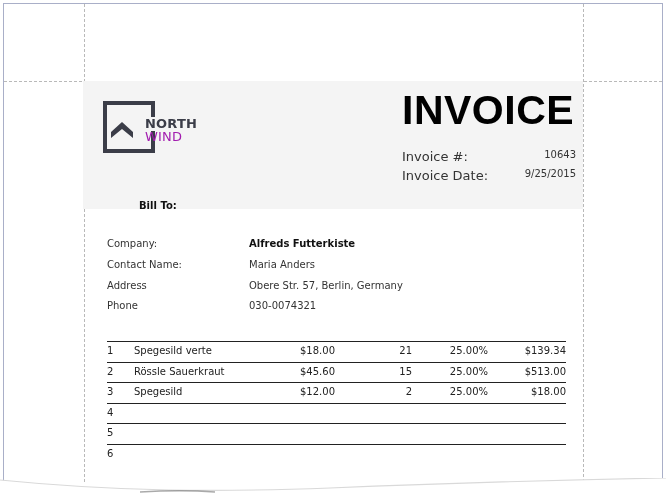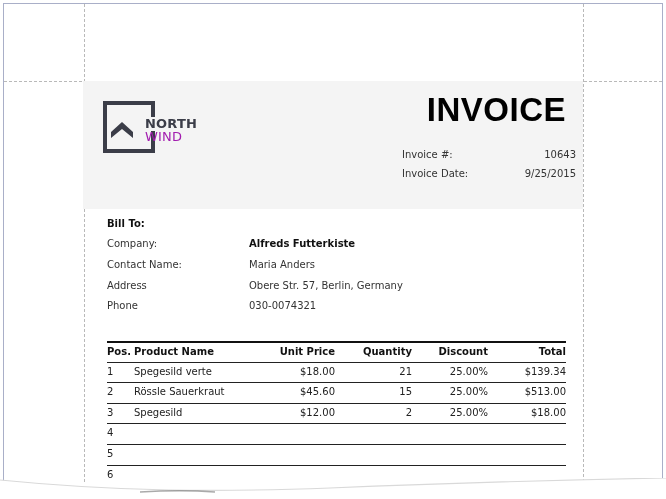--- a/index.html
+++ b/index.html
@@ -29,24 +29,24 @@
   .logo-north {
     position: absolute; left: 145px; top: 117px; font-size: 13px; font-weight: bold;
     color: #3b3d48; letter-spacing: 0.2px; line-height: 13px;
   }
   .logo-wind {
     position: absolute; left: 145px; top: 130px; font-size: 13px; color: #a21caf;
     letter-spacing: 0.2px; line-height: 13px;
   }
   .invoice-title {
     position: absolute; left: 402px; top: 88px; width: 164px; text-align: right;
-    font-family: "Liberation Sans", sans-serif; font-weight: bold; font-size: 33px;
+    font-family: "Liberation Sans", sans-serif; font-weight: bold; font-size: 41px;
     color: #000; line-height: 44px; letter-spacing: 0.5px;
   }
-  .meta-label { position: absolute; left: 402px; font-size: 10px; color: #333; }
+  .meta-label { position: absolute; left: 402px; font-size: 13px; color: #333; }
   .meta-value { position: absolute; left: 480px; width: 96px; text-align: right; font-size: 10px; color: #333; }
   .bill-label { position: absolute; left: 107px; font-size: 10px; color: #333; }
   .bill-value { position: absolute; left: 249px; font-size: 10px; color: #333; }
   .bold { font-weight: bold; color: #111; }
   .table { position: absolute; left: 107px; top: 341px; width: 459px; }
   .trow { position: relative; height: 20.6px; border-top: 1.5px solid #222; box-sizing: border-box; font-size: 10px; }
   .trow.head { border-top: 2px solid #111; font-weight: bold; color: #111; }
   .cell { position: absolute; top: 3px; white-space: nowrap; }
   .c-pos { left: 0; }
   .c-name { left: 27px; }
@@ -76,39 +76,31 @@
 </svg>
 <div class="logo-north">NORTH</div>
 <div class="logo-wind">WIND</div>
 
 <div class="invoice-title">INVOICE</div>
 <div class="meta-label" style="top:149px;">Invoice #:</div>
 <div class="meta-value" style="top:149px;">10643</div>
 <div class="meta-label" style="top:168px;">Invoice Date:</div>
 <div class="meta-value" style="top:168px;">9/25/2015</div>
 
-<div class="bill-label bold" style="top:218px;">Bill To:</div>
+<div class="bill-label bold" style="top:200px;margin-left:32px;">Bill To:</div>
 <div class="bill-label" style="top:238px;">Company:</div>
 <div class="bill-value bold" style="top:238px;">Alfreds Futterkiste</div>
 <div class="bill-label" style="top:259px;">Contact Name:</div>
 <div class="bill-value" style="top:259px;">Maria Anders</div>
 <div class="bill-label" style="top:280px;">Address</div>
 <div class="bill-value" style="top:280px;">Obere Str. 57, Berlin, Germany</div>
 <div class="bill-label" style="top:300px;">Phone</div>
 <div class="bill-value" style="top:300px;">030-0074321</div>
 
 <div class="table">
-  <div class="trow head">
-    <span class="cell c-pos">Pos.</span>
-    <span class="cell c-name">Product Name</span>
-    <span class="cell c-price">Unit Price</span>
-    <span class="cell c-qty">Quantity</span>
-    <span class="cell c-disc">Discount</span>
-    <span class="cell c-total">Total</span>
-  </div>
   <div class="trow">
     <span class="cell c-pos">1</span>
     <span class="cell c-name">Spegesild verte</span>
     <span class="cell c-price">$18.00</span>
     <span class="cell c-qty">21</span>
     <span class="cell c-disc">25.00%</span>
     <span class="cell c-total">$139.34</span>
   </div>
   <div class="trow">
     <span class="cell c-pos">2</span>

